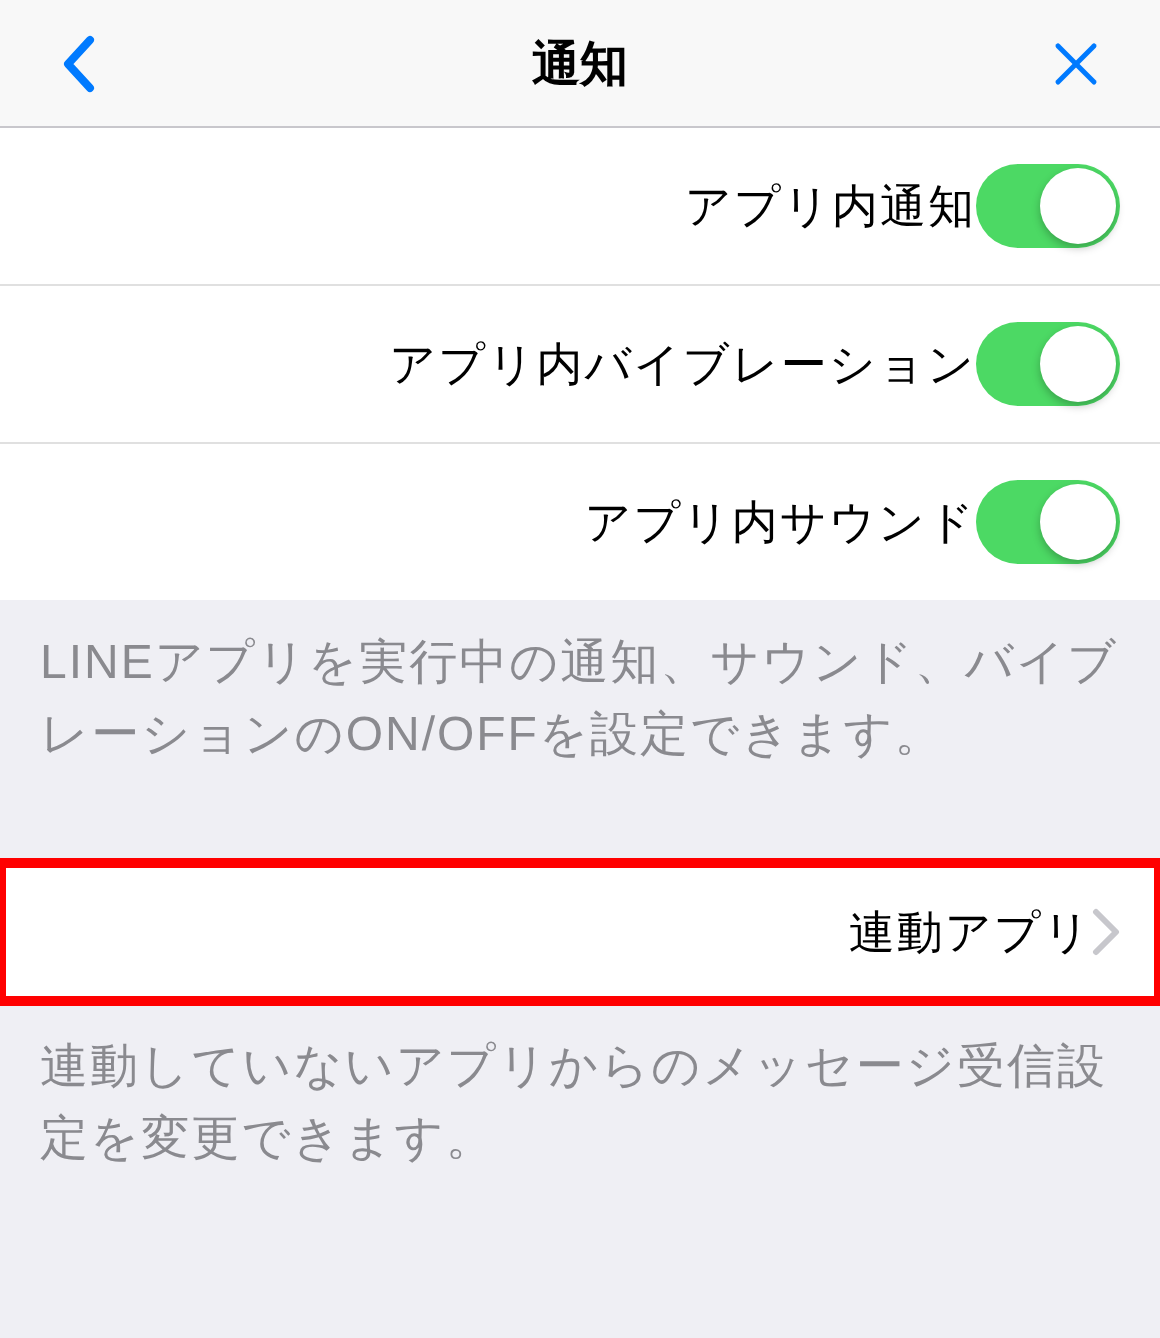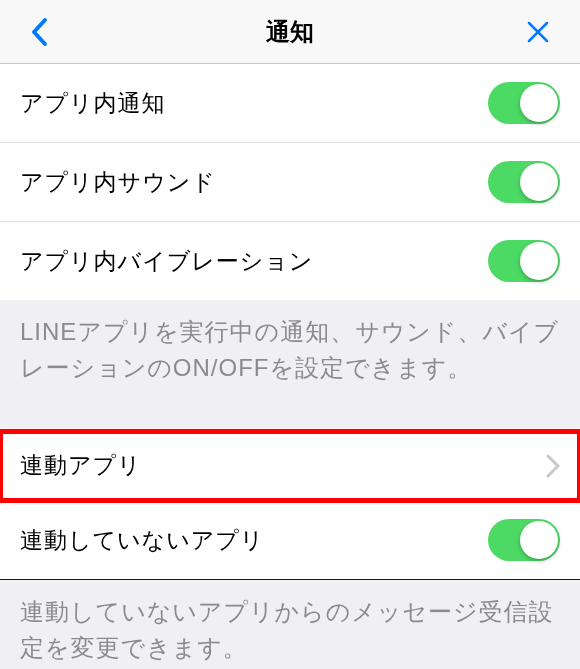--- a/index.html
+++ b/index.html
@@ -29,21 +29,21 @@
       color: #000;
     }
     .back-icon svg { width: 18px; height: 30px; display: block; }
     .close-icon svg { width: 24px; height: 24px; display: block; }
     .section {
       background: #fff;
     }
     .row {
       display: flex;
       align-items: center;
-      justify-content: space-between;
+      justify-content: flex-end;
       padding: 18px 20px;
       border-bottom: 1px solid #e0e0e0;
       min-height: 70px;
     }
     .row:last-child { border-bottom: none; }
     .row-label {
       font-size: 23px;
       color: #000;
       letter-spacing: 1px;
     }
@@ -101,45 +101,39 @@
 </div>
 
 <div class="section">
   <div class="row">
     <span class="row-label">アプリ内通知</span>
     <div class="toggle">
         <div class="toggle-knob"></div>
       </div>
   </div>
   <div class="row">
-    <span class="row-label">アプリ内サウンド</span>
+    <span class="row-label">アプリ内バイブレーション</span>
     <div class="toggle">
         <div class="toggle-knob"></div>
       </div>
   </div>
   <div class="row">
-    <span class="row-label">アプリ内バイブレーション</span>
+    <span class="row-label">アプリ内サウンド</span>
     <div class="toggle">
         <div class="toggle-knob"></div>
       </div>
   </div>
 </div>
 <div class="section-footer">LINEアプリを実行中の通知、サウンド、バイブレーションのON/OFFを設定できます。</div>
 
 <div class="gap"></div>
 
 <div class="section section2">
   <div class="row highlighted">
     <span class="row-label">連動アプリ</span>
     <div class="chevron">
       <svg viewBox="0 0 14 24">
           <polyline points="2,2 12,12 2,22" fill="none" stroke="#c7c7cc" stroke-width="3" stroke-linecap="round" stroke-linejoin="round"></polyline>
         </svg>
     </div>
   </div>
-  <div class="row">
-    <span class="row-label">連動していないアプリ</span>
-    <div class="toggle">
-        <div class="toggle-knob"></div>
-      </div>
-  </div>
 </div>
 <div class="section-footer">連動していないアプリからのメッセージ受信設定を変更できます。</div>
 
 </body></html>

